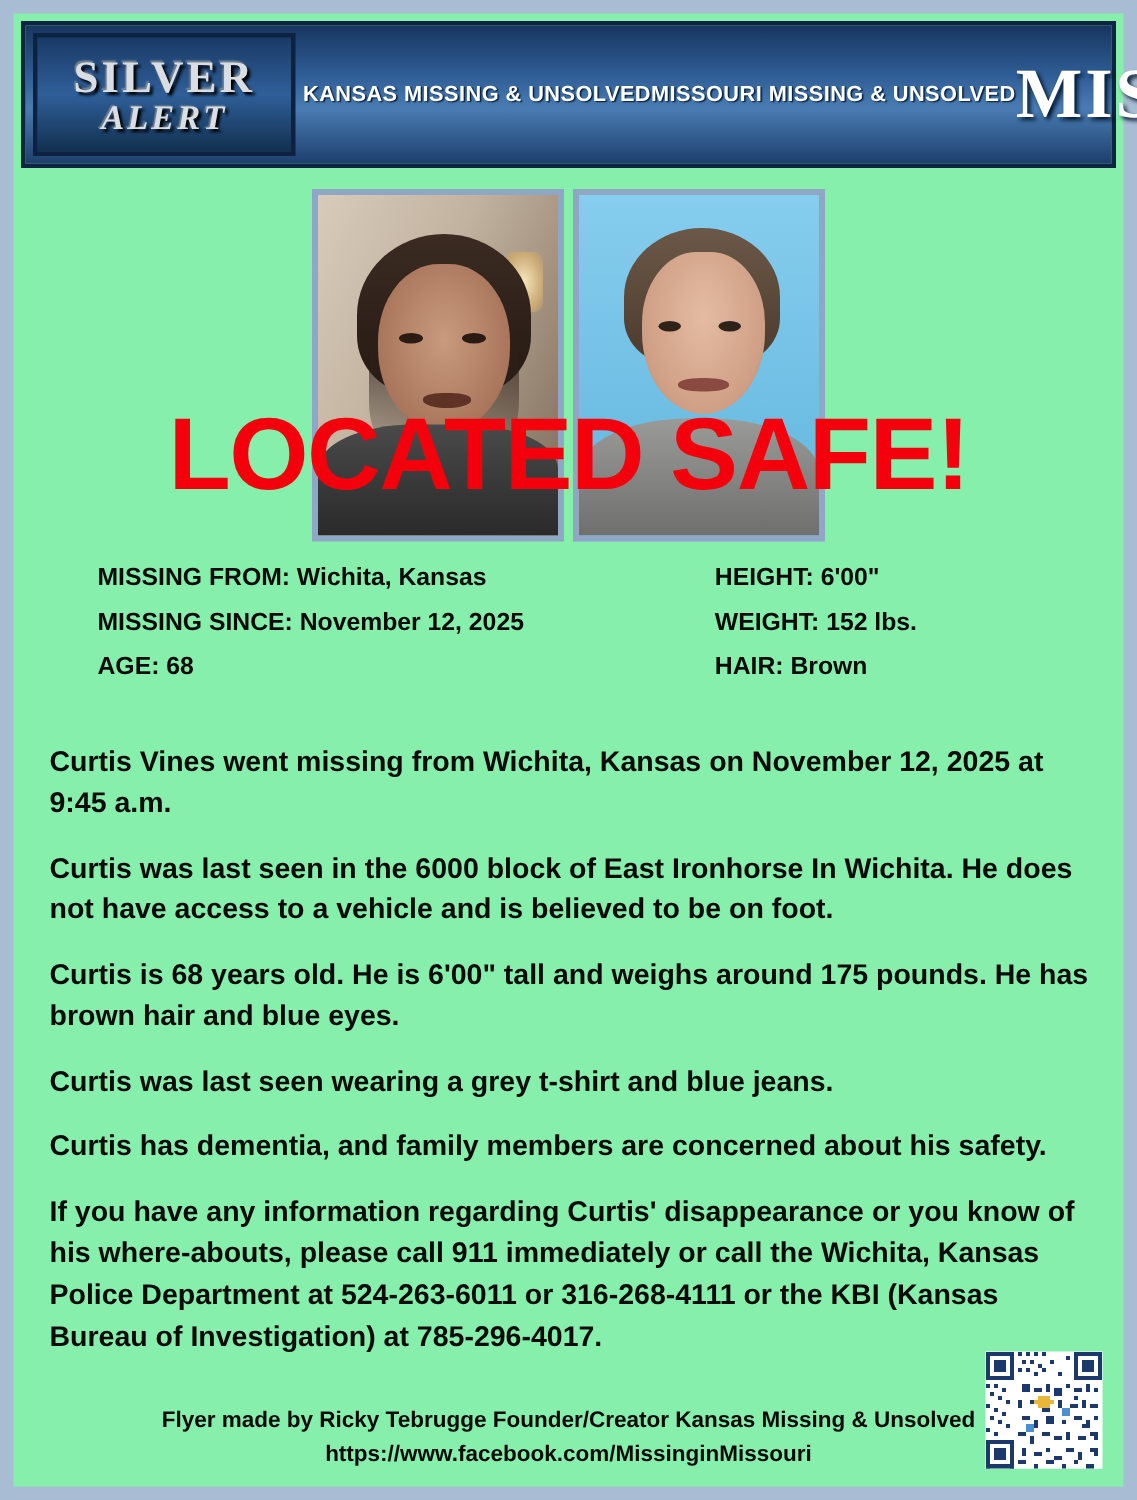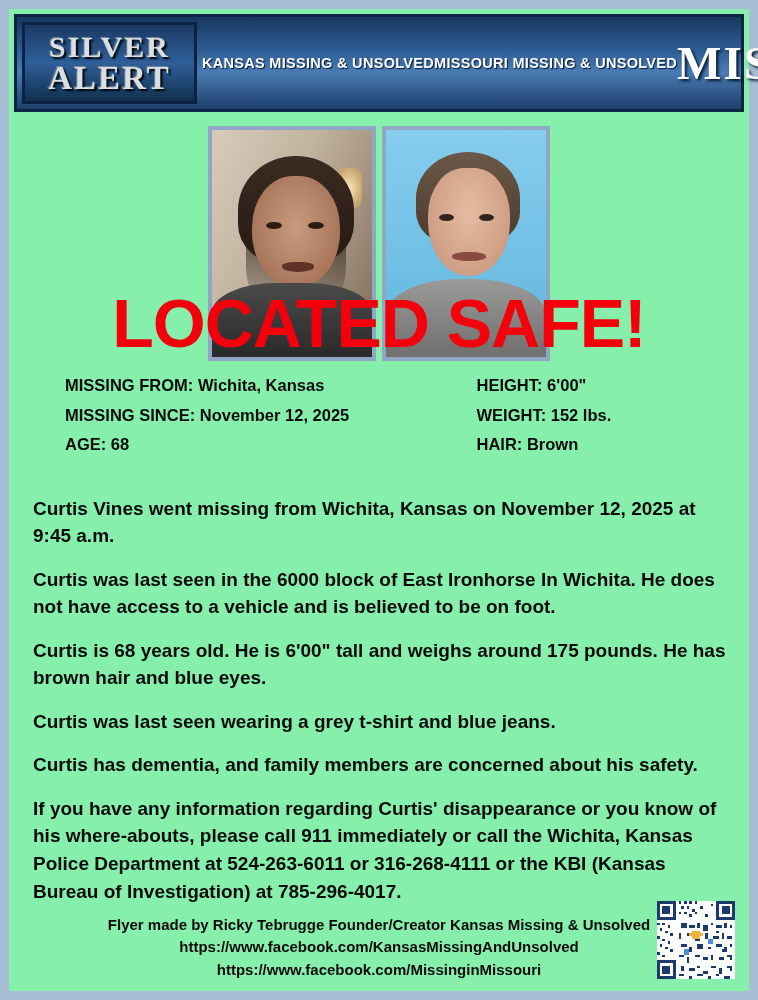--- a/index.html
+++ b/index.html
@@ -41,21 +41,21 @@
   }
   .silver-box div {
     font-family: "Liberation Serif", serif;
     font-weight: bold;
     color: #d9dee4;
     text-shadow: 2px 2px 2px #000, -1px -1px 1px #7d8894;
     letter-spacing: 2px;
     line-height: 1.0;
   }
   .silver-word { font-size: 30px; }
-  .alert-word { font-size: 33px; }
+  .alert-word { font-size: 23px; font-style: italic; }
   .header-center {
     flex: 1;
     display: flex;
     align-items: center;
     justify-content: center;
     padding: 4px 0;
   }
   .header-center .line1, .header-center .line2 {
     font-size: 14.5px;
     font-weight: bold;
@@ -159,21 +159,21 @@
   }
   .photo-right .shirt {
     position: absolute; left: 0; bottom: 0; width: 100%; height: 78px;
     background: linear-gradient(180deg,#9a9a98 0%, #6f6f6d 100%);
     border-radius: 46% 46% 0 0;
   }
   
   .located {
     position: absolute;
     left: 0; right: 0;
-    top: 280px;
+    top: 260px;
     text-align: center;
     font-family: "Liberation Sans", sans-serif;
     font-weight: bold;
     font-size: 68px;
     letter-spacing: -1px;
     color: #f4000c;
     line-height: 1;
     white-space: nowrap;
     pointer-events: none;
   }
@@ -408,17 +408,16 @@
       </g>
       <g fill="#4a8fd1">
         <rect x="19" y="14" width="2" height="2"></rect>
           <rect x="10" y="18" width="2" height="2"></rect>
       </g>
     </svg>
   </div>
 
   <div class="footer">
     <div>Flyer made by Ricky Tebrugge Founder/Creator Kansas Missing &amp; Unsolved</div>
-    <div>https://www.facebook.com/KansasMissingAndUnsolved</div>
     <div>https://www.facebook.com/MissinginMissouri</div>
   </div>
 
 </div>
 
 </body></html>

